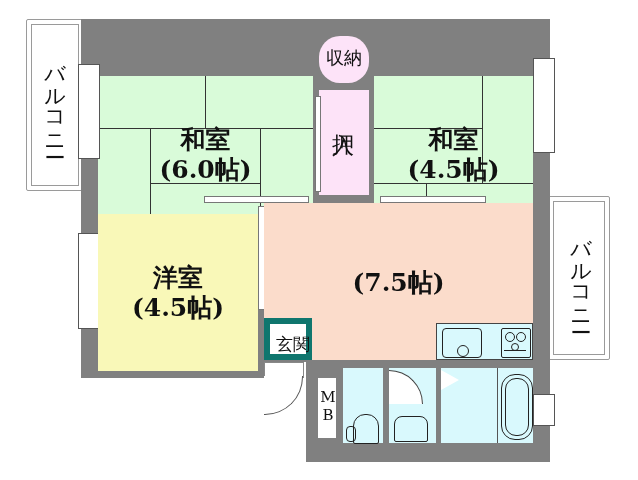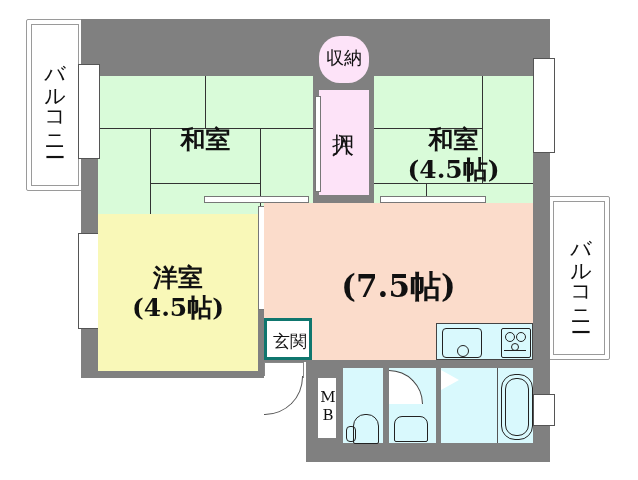--- a/index.html
+++ b/index.html
@@ -38,20 +38,21 @@
 <div class="abs wall" style="left:81px; top:300px; width:185px; height:78px;"></div>
 <div class="abs wall" style="left:306px; top:340px; width:244px; height:122px;"></div>
 
 <div class="abs washitsu" style="left:98px; top:36px; width:215px; height:159px;">
   <div class="tline" style="left:107px; top:0; width:1px; height:52px;"></div>
   <div class="tline" style="left:0; top:52px; width:215px; height:1px;"></div>
   <div class="tline" style="left:52px; top:52px; width:1px; height:107px;"></div>
   <div class="tline" style="left:162px; top:52px; width:1px; height:107px;"></div>
   <div class="tline" style="left:52px; top:107px; width:110px; height:1px;"></div>
   <div class="label" style="left:0; width:215px; top:50px; font-size:25px;">和室</div>
+  <div class="label" style="left:0; width:215px; top:80px; font-size:25px;">(6.0帖)</div>
 </div>
 
 <div class="abs closet" style="left:319px; top:36px; width:50px; height:47px;border-radius:21px;">
   <div class="label" style="left:0; width:50px; top:12px; font-size:18px; font-weight:normal;">収納</div>
 </div>
 
 <div class="abs closet" style="left:319px; top:90px; width:50px; height:105px;">
   <div class="label" style="left:14px; width:22px; top:26px; font-size:22px; font-weight:normal; writing-mode:vertical-rl;">押入</div>
 </div>
 <div class="slider" style="left:315px; top:96px; width:4px; height:94px;"></div>
@@ -73,36 +74,36 @@
 <div class="slider" style="left:204px; top:196px; width:103px; height:5px;"></div>
 <div class="slider" style="left:380px; top:196px; width:104px; height:5px;"></div>
 
 <div class="abs yoshitsu" style="left:98px; top:203px; width:160px; height:157px;margin-top:11px;">
   <div class="label" style="left:0; width:160px; top:50px; font-size:25px;">洋室</div>
   <div class="label" style="left:0; width:160px; top:80px; font-size:25px;">(4.5帖)</div>
 </div>
 <div class="slider" style="left:258px; top:206px; width:5px; height:102px;"></div>
 
 <div class="abs dk" style="left:264px; top:203px; width:269px; height:157px;">
-  <div class="label" style="left:0; width:269px; top:66px; font-size:31px;">(7.5帖)</div>
+  <div class="label" style="left:0; width:269px; top:66px; font-size:25px;">(7.5帖)</div>
 </div>
 
 <div class="abs water" style="left:436px; top:323px; width:97px; height:37px; border:1px solid #444;">
   <div class="fixture" style="left:5px; top:4px; width:38px; height:28px; border-radius:4px;">
     <div style="position:absolute; left:14px; top:16px; width:10px; height:10px; border:1.5px solid #222; border-radius:50%;"></div>
   </div>
   <div class="fixture" style="left:64px; top:4px; width:28px; height:28px; border-radius:2px;">
     <div style="position:absolute; left:3px; top:3px; width:8px; height:8px; border:1px solid #222; border-radius:50%;"></div>
     <div style="position:absolute; left:14px; top:3px; width:8px; height:8px; border:1px solid #222; border-radius:50%;"></div>
     <div style="position:absolute; left:9px; top:14px; width:6px; height:6px; border:1px solid #222; border-radius:50%;"></div>
     <div style="position:absolute; left:2px; top:21px; width:22px; height:0; border-top:1px solid #222;"></div>
   </div>
 </div>
 
-<div class="abs white" style="left:264px; top:318px; width:48px; height:42px; border:3px solid #0f766e;">
+<div class="abs white" style="left:264px; top:318px; width:48px; height:42px; border:6px solid #0f766e;">
   <div class="label" style="left:0; width:46px; top:11px; font-size:17px; font-weight:normal;">玄関</div>
 </div>
 
 <div class="abs" style="left:264px; top:362px; width:40px; height:52px;">
   <div style="position:absolute; left:0; top:0; width:38px; height:14px; background:#fff; border:1px solid #888;"></div>
   <div style="position:absolute; left:0; top:14px; width:38px; height:38px; border-right:1px solid #555; border-bottom:1px solid #555; border-bottom-right-radius:38px; background:#fff;"></div>
 </div>
 
 <div class="abs white" style="left:318px; top:378px; width:18px; height:60px;">
   <div class="label" style="left:0; width:18px; top:10px; font-size:15px; font-weight:normal; writing-mode:vertical-rl; text-orientation:upright;">MB</div>

